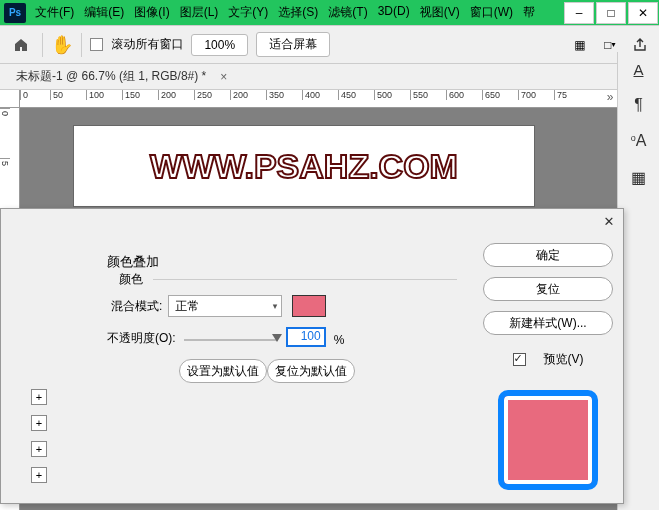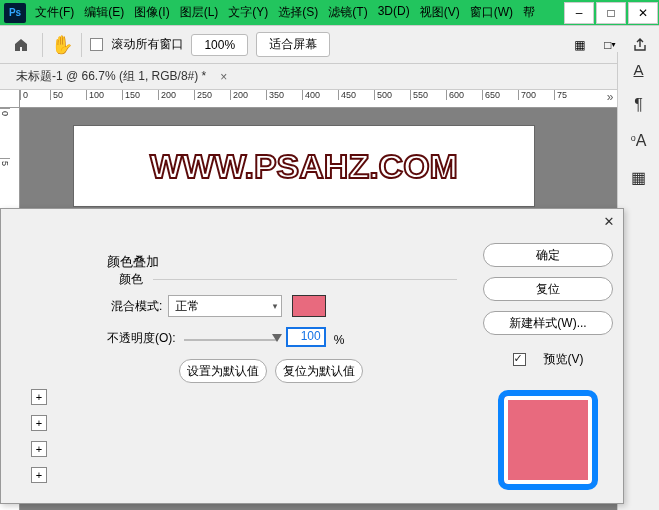--- a/index.html
+++ b/index.html
@@ -50,21 +50,21 @@
 .dlg-body { display: flex; height: 100%; }
 .dlg-left { flex: 1; padding: 34px 8px 8px 8px; position: relative; }
 .dlg-right { width: 150px; padding: 34px 14px 8px 14px; display: flex; flex-direction: column; gap: 10px; align-items: center; }
 
 .section-title { position: absolute; left: 106px; top: 44px; font-size: 13px; }
 .sub-title { position: absolute; left: 118px; top: 62px; font-size: 12px; }
 .sub-line { position: absolute; left: 152px; top: 70px; right: 16px; height: 1px; background: #ccc; }
 
 .row-blend { position: absolute; left: 110px; top: 86px; display: flex; align-items: center; gap: 6px; }
 .row-opacity { position: absolute; left: 106px; top: 118px; display: flex; align-items: flex-end; gap: 8px; }
-.row-defaults { position: absolute; left: 178px; top: 150px; display: flex; gap: 8px; }
+.row-defaults { position: absolute; left: 178px; top: 150px; display: flex; gap: 0; }
 
 .lbl { font-size: 12px; }
 .dropdown { width: 114px; height: 22px; border: 1px solid #aaa; background: #fff; display: flex; align-items: center; justify-content: space-between; padding: 0 4px 0 6px; font-size: 12px; }
 .dd-arrow { font-size: 9px; color: #555; }
 .color-swatch { width: 34px; height: 22px; background: #e86a7e; border: 1px solid #333; margin-left: 4px; }
 .slider { width: 94px; height: 14px; position: relative; }
 .slider-track { position: absolute; left: 0; right: 0; top: 6px; height: 2px; background: #bbb; }
 .slider-thumb { position: absolute; right: -4px; top: 1px; width: 0; height: 0; border-left: 5px solid transparent; border-right: 5px solid transparent; border-top: 8px solid #666; }
 .num-input { width: 40px; height: 20px; border: 2px solid #1473e6; background: #fff; text-align: right; padding: 0 3px; font-size: 12px; color: #1473e6; }
 .pct { font-size: 12px; }

